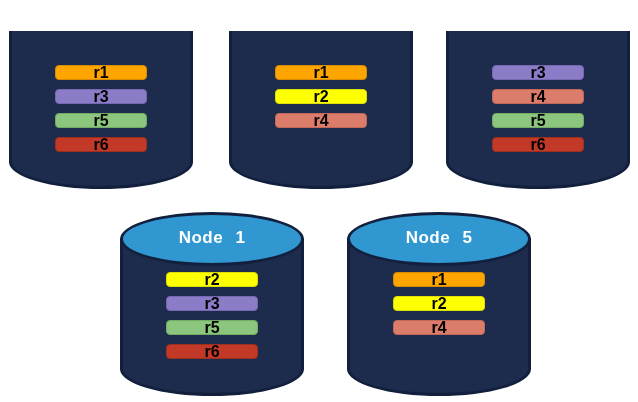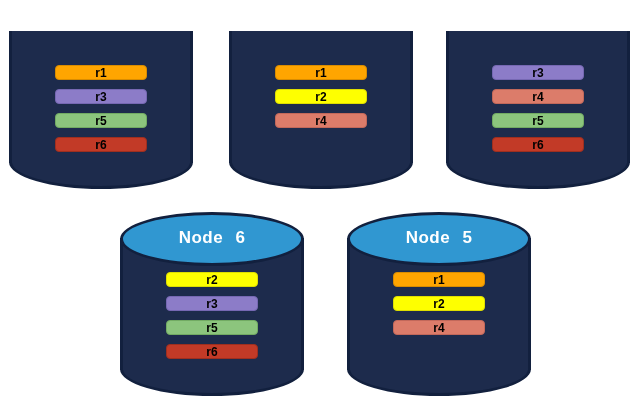--- a/index.html
+++ b/index.html
@@ -80,21 +80,21 @@
   .bar {
     width: 92px;
     height: 15px;
     border-radius: 4px;
     border: 1px solid rgba(0,0,0,0.25);
     box-sizing: border-box;
     display: flex;
     align-items: center;
     justify-content: center;
     color: var(--replica-label-text, #000);
-    font-size: 12px;
+    font-size: 16px;
     font-weight: bold;
     line-height: 1;
   }
 </style>
 </head>
 <body>
 
 <div id="canvas">
     <div class="node">
     <div class="cyl-bottom"></div>
@@ -122,21 +122,21 @@
         <div class="bar" style="background: rgb(140, 124, 200); border-color: rgb(118, 104, 179);">r3</div>
         <div class="bar" style="background: rgb(220, 124, 106); border-color: rgb(194, 104, 90);">r4</div>
         <div class="bar" style="background: rgb(140, 197, 125); border-color: rgb(114, 171, 99);">r5</div>
         <div class="bar" style="background: rgb(194, 58, 39); border-color: rgb(158, 47, 31);">r6</div>
       </div>
   </div>
     <div class="node">
     <div class="cyl-bottom"></div>
     <div class="cyl-side"></div>
     <div class="cyl-top">
-      <span class="node-title">Node 6</span>
+      <span class="node-title">Node 1</span>
     </div>
     <div class="bars">
         <div class="bar" style="background: rgb(254, 255, 0); border-color: rgb(222, 222, 0);">r2</div>
         <div class="bar" style="background: rgb(140, 124, 200); border-color: rgb(118, 104, 179);">r3</div>
         <div class="bar" style="background: rgb(140, 197, 125); border-color: rgb(114, 171, 99);">r5</div>
         <div class="bar" style="background: rgb(194, 58, 39); border-color: rgb(158, 47, 31);">r6</div>
       </div>
   </div>
     <div class="node">
     <div class="cyl-bottom"></div>

